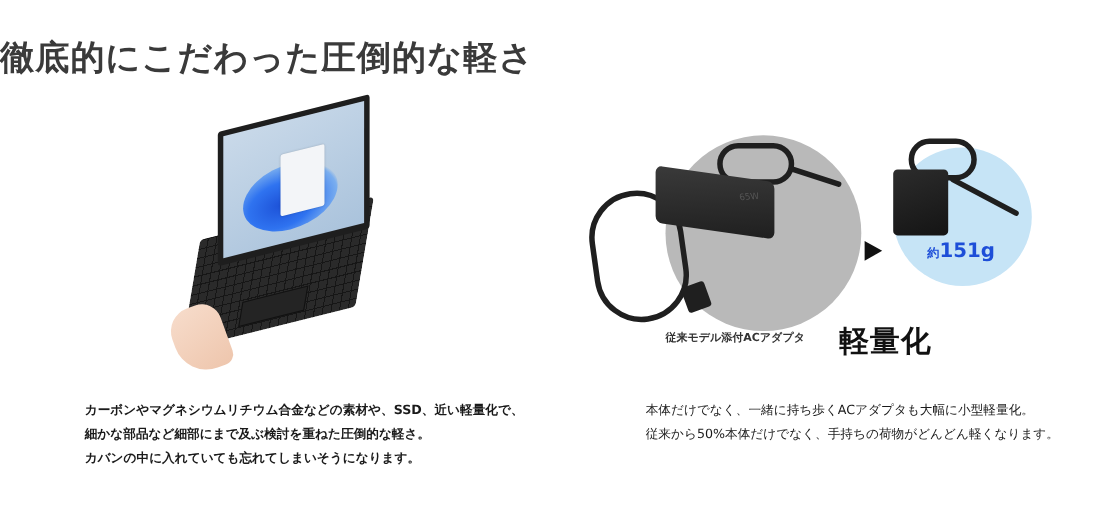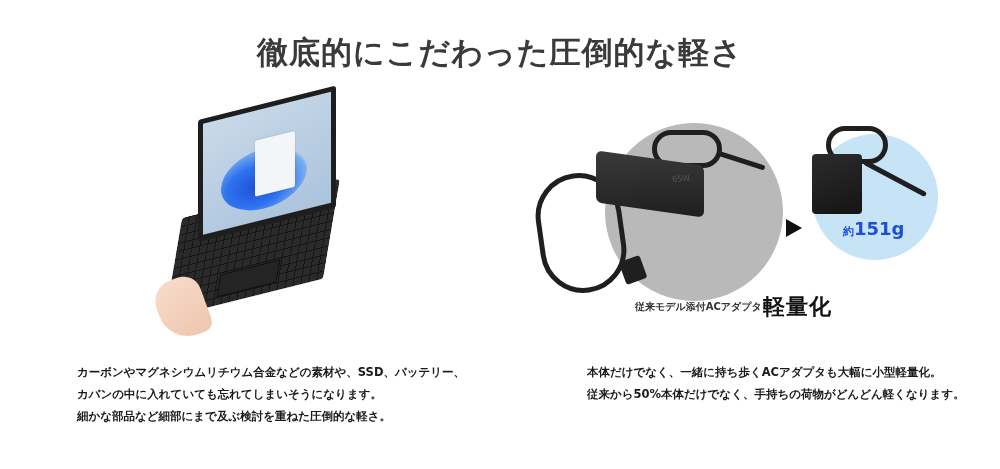--- a/index.html
+++ b/index.html
@@ -1,20 +1,20 @@
 <!DOCTYPE html>
 <html><head>
 <meta charset="utf-8">
 <style>
   * { box-sizing: border-box; margin: 0; padding: 0; }
   html, body { width: 1000px; height: 469px; background: #ffffff; overflow: hidden; }
   body { position: relative; font-family: "DejaVu Sans", "Liberation Sans", sans-serif; color: #222; }
 
   .title {
-    position: absolute; left: 0; top: 32px; width: 1000px; text-align: center;
+    position: absolute; left: 0; top: 32px; width: 1000px; 
     font-size: 31px; font-weight: bold; color: #3a3a3a; letter-spacing: 1px;
   }
 
   
   .laptop-wrap { position: absolute; left: 140px; top: 110px; width: 210px; height: 230px; }
   .laptop-lid {
     position: absolute; left: 58px; top: 10px; width: 138px; height: 122px;
     background: #1e1e1e; border-radius: 3px;
     transform: skewY(-14deg);
     transform-origin: left bottom;
@@ -52,21 +52,21 @@
     border-radius: 22px 18px 10px 30px;
     transform: rotate(-20deg);
   }
 
   .left-text {
     position: absolute; left: 77px; top: 361px; width: 420px;
     font-size: 11.5px; font-weight: bold; line-height: 22px; color: #1a1a1a;
   }
   .right-text {
     position: absolute; left: 587px; top: 361px; width: 400px;
-    font-size: 11.5px; font-weight: bold; line-height: 22px; color: #1a1a1a;
+    font-size: 11.5px; font-weight: normal; line-height: 22px; color: #1a1a1a;
   }
 
   
   .adapter-area { position: absolute; left: 530px; top: 118px; width: 440px; height: 222px; }
   .circle-gray {
     position: absolute; left: 75px; top: 5px; width: 178px; height: 178px;
     border-radius: 50%; background: #b9b9b9;
   }
   .circle-blue {
     position: absolute; left: 282px; top: 16px; width: 126px; height: 126px;
@@ -111,24 +111,24 @@
   .arrow {
     position: absolute; left: 256px; top: 101px; width: 0; height: 0;
     border-top: 9px solid transparent; border-bottom: 9px solid transparent;
     border-left: 16px solid #111;
   }
   .saving {
     position: absolute; left: 220px; top: 140px; font-size: 36px; font-weight: bold; color: #111; white-space: nowrap; line-height: 36px;
   }
   .saving-unit { font-size: 30px; font-weight: normal; }
   .saving-label {
-    position: absolute; left: 233px; top: 174px; font-size: 22px; font-weight: bold; color: #111; letter-spacing: 1px; white-space: nowrap;
+    position: absolute; left: 233px; top: 174px; font-size: 27px; font-weight: bold; color: #111; letter-spacing: 1px; white-space: nowrap;
   }
   .old-caption {
-    position: absolute; left: 75px; top: 182px; font-size: 10px; font-weight: bold; color: #333; white-space: nowrap; margin-left: 30px;
+    position: absolute; left: 75px; top: 182px; font-size: 10px; font-weight: bold; color: #333; white-space: nowrap;
   }
 </style>
 </head>
 <body>
 
 <h1 class="title">徹底的にこだわった圧倒的な軽さ</h1>
 
 <div class="laptop-wrap">
   <div class="laptop-base">
     <div class="laptop-pad"></div>
@@ -136,23 +136,23 @@
   <div class="laptop-lid">
     <div class="laptop-screen">
       <div class="win-bloom"></div>
       <div class="win-menu"></div>
     </div>
   </div>
   <div class="hand"></div>
 </div>
 
 <div class="left-text">
-  <div>カーボンやマグネシウムリチウム合金などの素材や、SSD、バッテリー、</div>
+  <div>カーボンやマグネシウムリチウム合金などの素材や、SSD、近い軽量化で、</div>
+  <div>細かな部品など細部にまで及ぶ検討を重ねた圧倒的な軽さ。</div>
   <div>カバンの中に入れていても忘れてしまいそうになります。</div>
-  <div>細かな部品など細部にまで及ぶ検討を重ねた圧倒的な軽さ。</div>
 </div>
 
 <div class="adapter-area">
   <div class="circle-gray"></div>
   <div class="circle-blue"></div>
 
   <div class="cable c1"></div>
   <div class="cable c2"></div>
   <div class="cable-line" style="left:186px; top:40px; width:50px; transform:rotate(18deg);"></div>
   <div class="brick-old">

